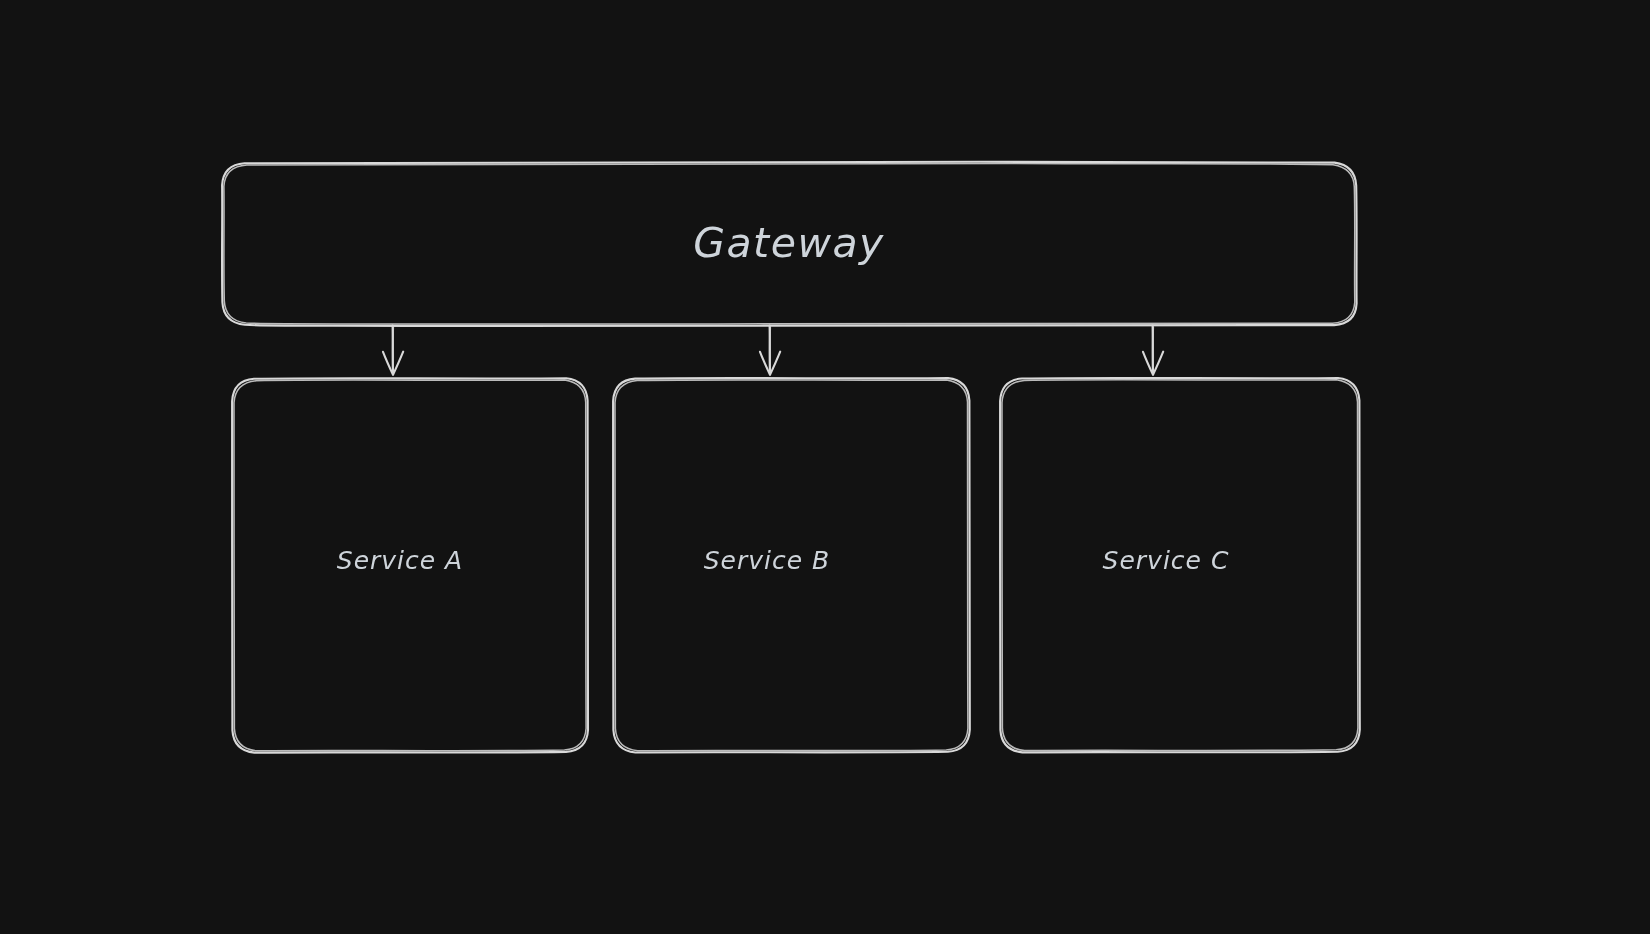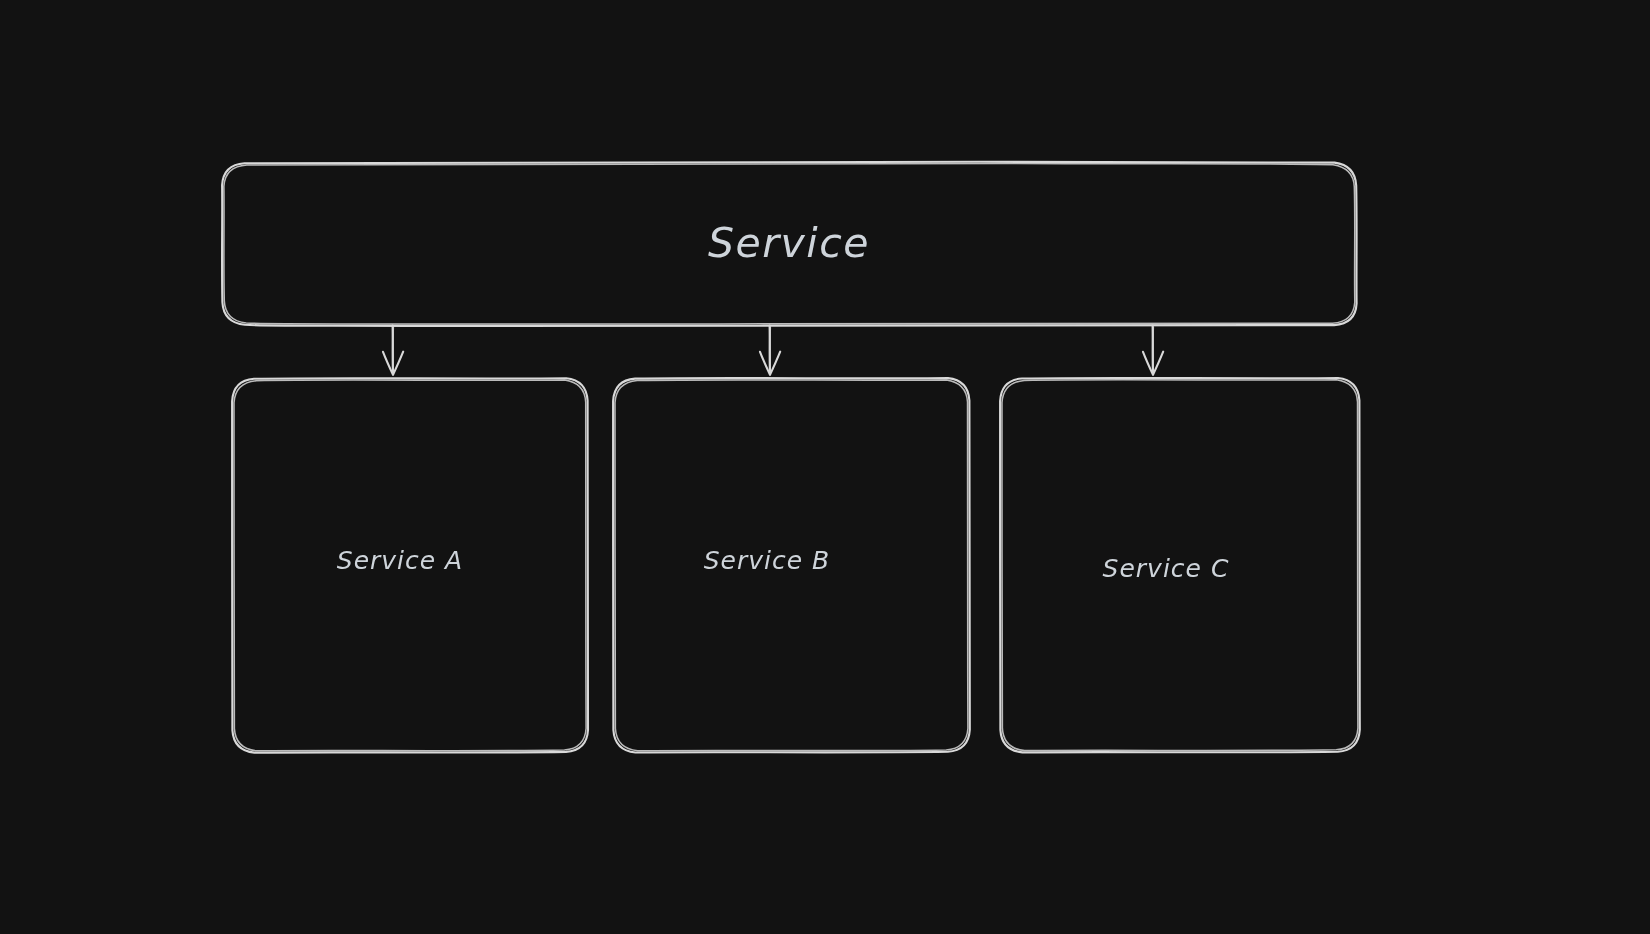--- a/index.html
+++ b/index.html
@@ -166,26 +166,26 @@
       <g>
         <path d="M1152.6,325.6 C 1152.9,338 1152.4,352 1152.9,372.6"></path>
         <path d="M1153.4,327.0 C 1153.0,340 1153.6,354 1153.2,373.4" stroke-width="1.4" opacity="0.8"></path>
         <path d="M1143.0,351.8 C 1146.0,359.5 1149.4,367.0 1152.9,374.6"></path>
         <path d="M1163.2,351.6 C 1160.0,359.4 1156.6,367.0 1153.1,374.6"></path>
       </g>
 
     </g>
   </svg>
 
-  <div class="node-label title" style="left:789px; top:243px;">Service</div>
+  <div class="node-label title" style="left:789px; top:243px;">Gateway</div>
 
   <div class="node-label sub" style="left:400px; top:560px;text-align:right;">Service A</div>
 
   <div class="node-label sub" style="left:767px; top:560px;">Service B</div>
 
-  <div class="node-label sub" style="left:1166px; top:560px;margin-top:8px;">Service C</div>
+  <div class="node-label sub" style="left:1166px; top:560px;">Service C</div>
 
   <div class="hit" style="left:222px; top:162px; width:1134px; height:163px;"></div>
   <div class="hit" style="left:232px; top:378px; width:356px; height:374px;"></div>
   <div class="hit" style="left:613px; top:378px; width:357px; height:374px;"></div>
   <div class="hit" style="left:1000px; top:378px; width:360px; height:374px;"></div>
 
 </div>
 
 </body></html>

